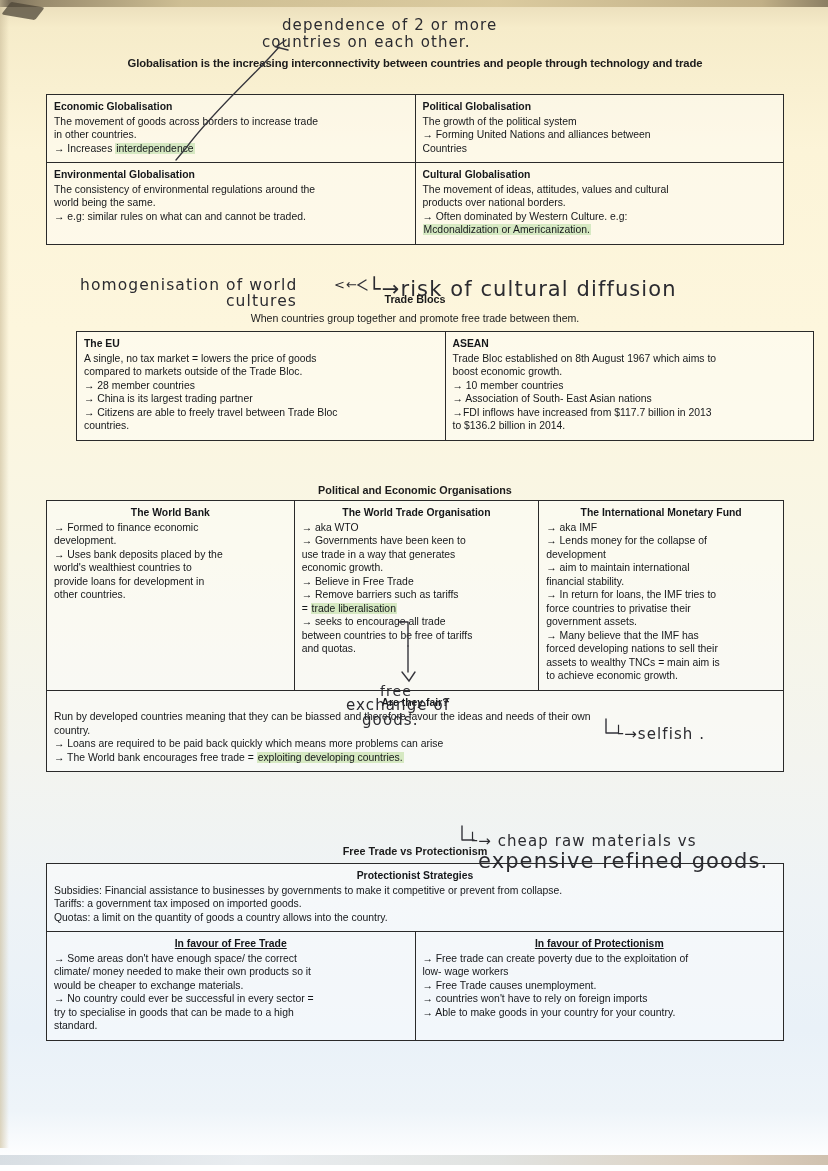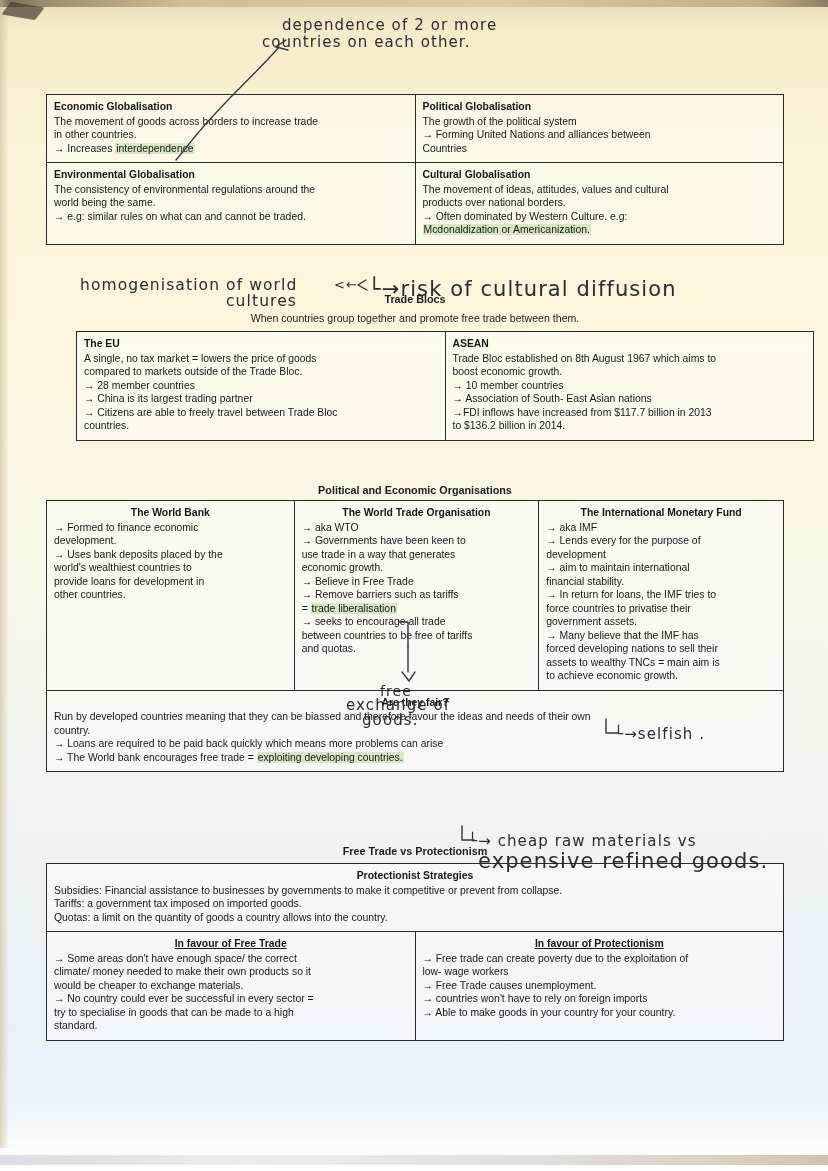--- a/index.html
+++ b/index.html
@@ -102,20 +102,23 @@
 <body>
 
 <div id="page">
   <div class="edge-top"></div>
   <div class="edge-left"></div>
   <div class="edge-bottom"></div>
   <div class="edge-corner"></div>
 
   <div class="doc">
 
+    <div class="b-head1">
+      <div class="ttl ctr">Globalisation is the increasing interconnectivity between countries and people through technology and trade</div>
+    </div>
 
     <div class="b-t1">
       <table class="tbl">
         <tbody>
             <tr>
           <td width="50%">
             <span class="cellhead">Economic Globalisation</span>
             <span class="ln">The movement of goods across borders to increase trade</span>
             <span class="ln">in other countries.</span>
             <span class="ln"><span>→ Increases </span><span class="hl">interdependence</span></span>
@@ -204,21 +207,21 @@
             <span class="ln">→ Believe in Free Trade</span>
             <span class="ln">→ Remove barriers such as tariffs</span>
             <span class="ln"><span>= </span><span class="hl">trade liberalisation</span></span>
             <span class="ln">→ seeks to encourage all trade</span>
             <span class="ln">between countries to be free of tariffs</span>
             <span class="ln">and quotas.</span>
           </td>
           <td>
             <span class="cellhead c">The International Monetary Fund</span>
             <span class="ln">→ aka IMF</span>
-            <span class="ln">→ Lends every for the purpose of</span>
+            <span class="ln">→ Lends money for the collapse of</span>
             <span class="ln">development</span>
             <span class="ln">→ aim to maintain international</span>
             <span class="ln">financial stability.</span>
             <span class="ln">→ In return for loans, the IMF tries to</span>
             <span class="ln">force countries to privatise their</span>
             <span class="ln">government assets.</span>
             <span class="ln">→ Many believe that the IMF has</span>
             <span class="ln">forced developing nations to sell their</span>
             <span class="ln">assets to wealthy TNCs = main aim is</span>
             <span class="ln">to achieve economic growth.</span>

